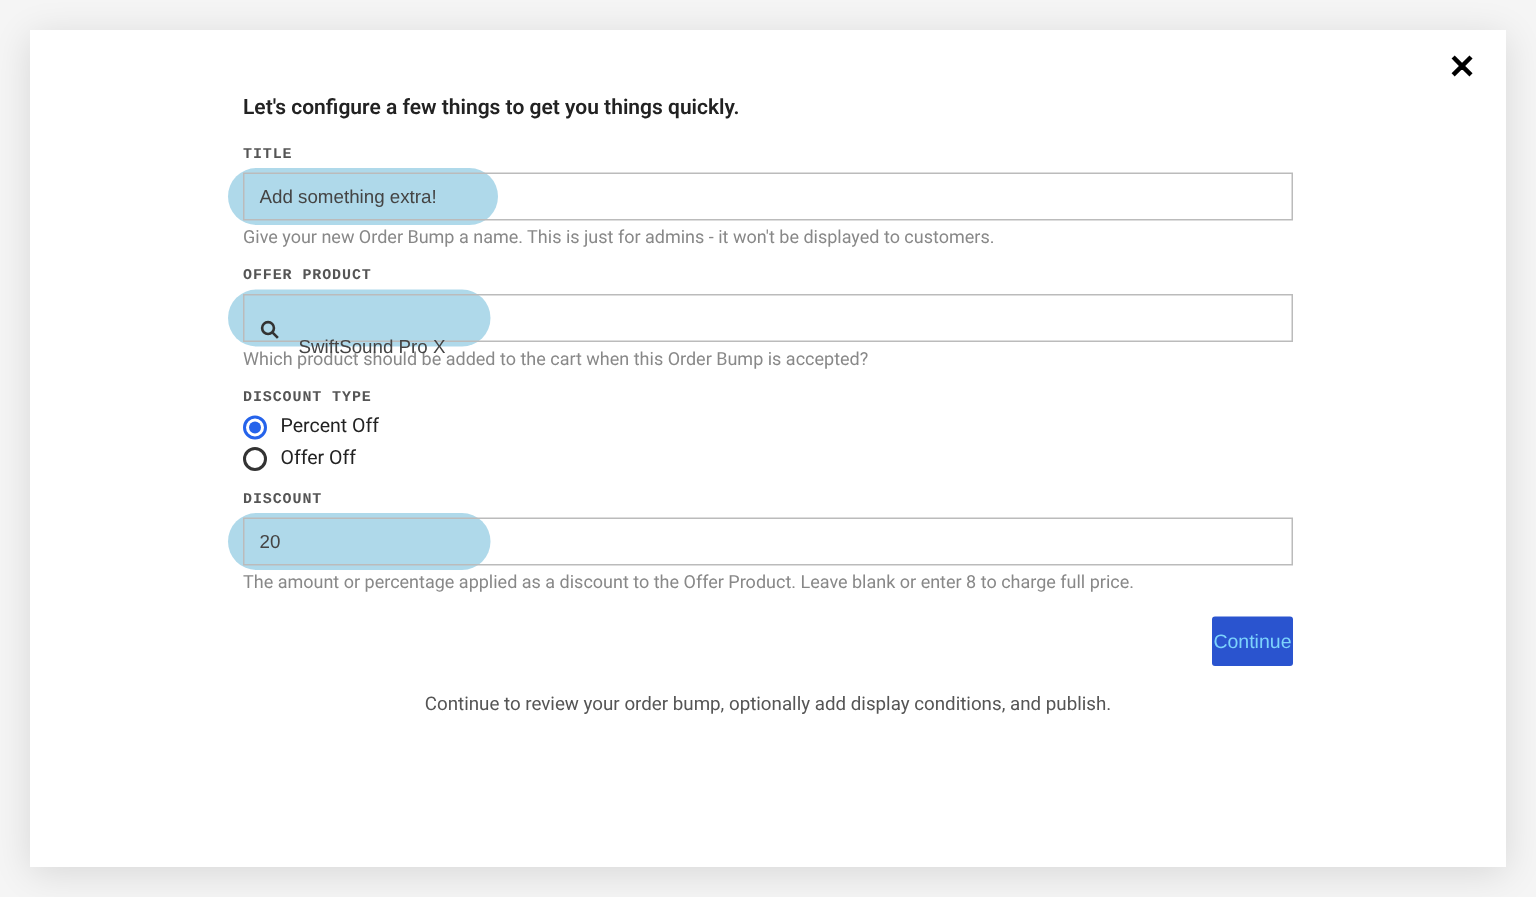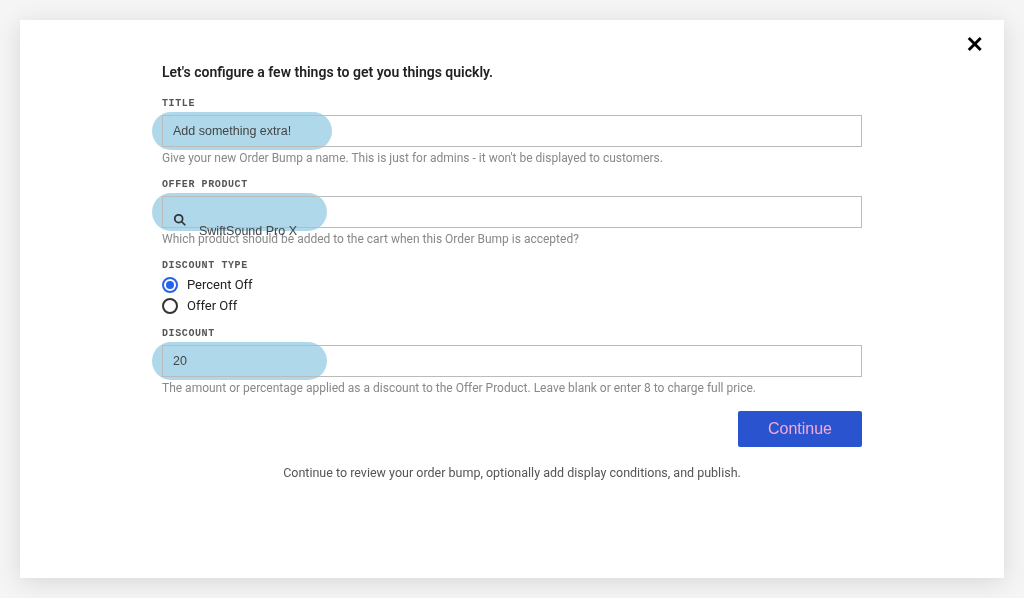--- a/index.html
+++ b/index.html
@@ -130,24 +130,24 @@
       background: #2563eb;
       border-radius: 50%;
     }
     .footer-row {
       display: flex;
       justify-content: flex-end;
       margin-top: 16px;
     }
     .continue-btn {
       background: #2a54cf;
-      color: #f9a8d4;
+      color: #7dd3fc;
       border: none;
-      padding: 9px 30px;
-      font-size: 16px;
+      padding: 9px 1px;
+      font-size: 13px;
       cursor: pointer;
       border-radius: 2px;
     }
     .footer-text {
       text-align: center;
       font-size: 12.5px;
       color: #555;
       margin-top: 18px;
     }
     input.real-input {

